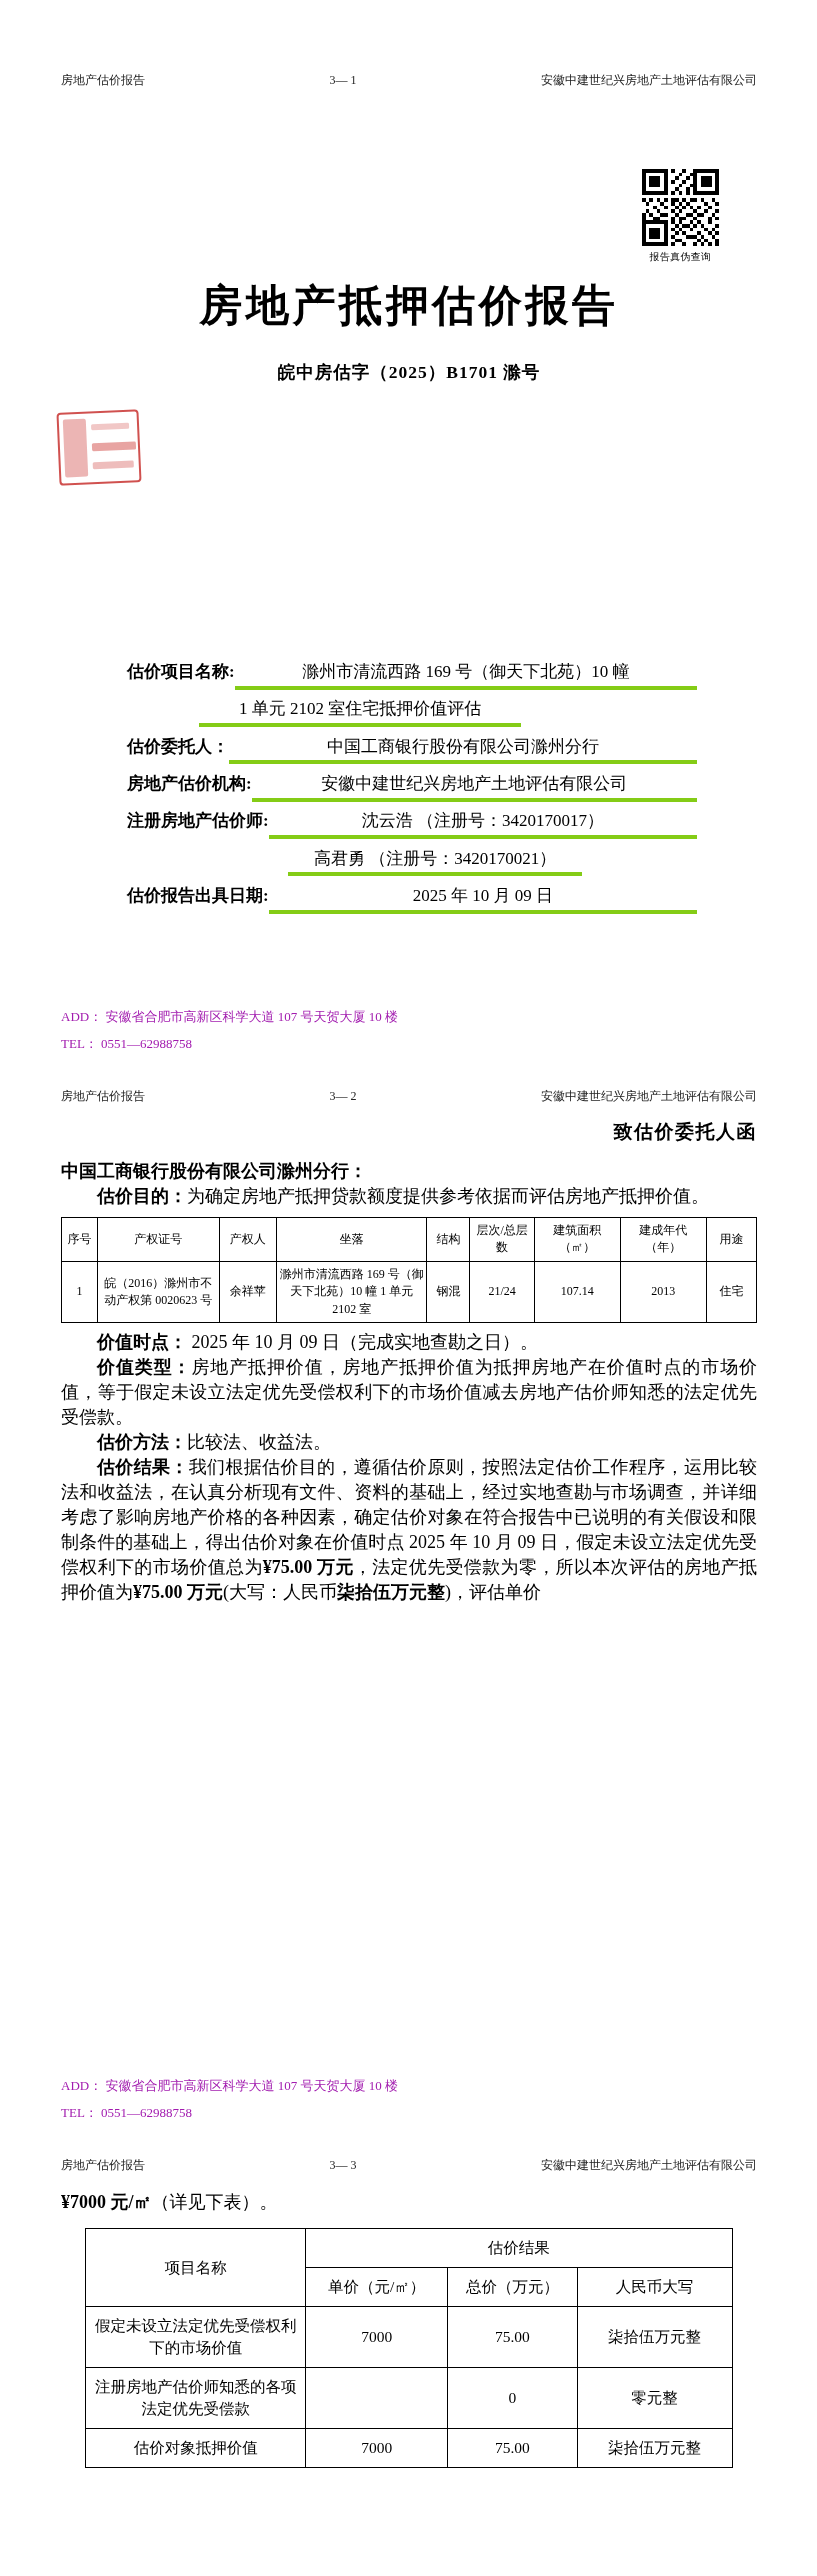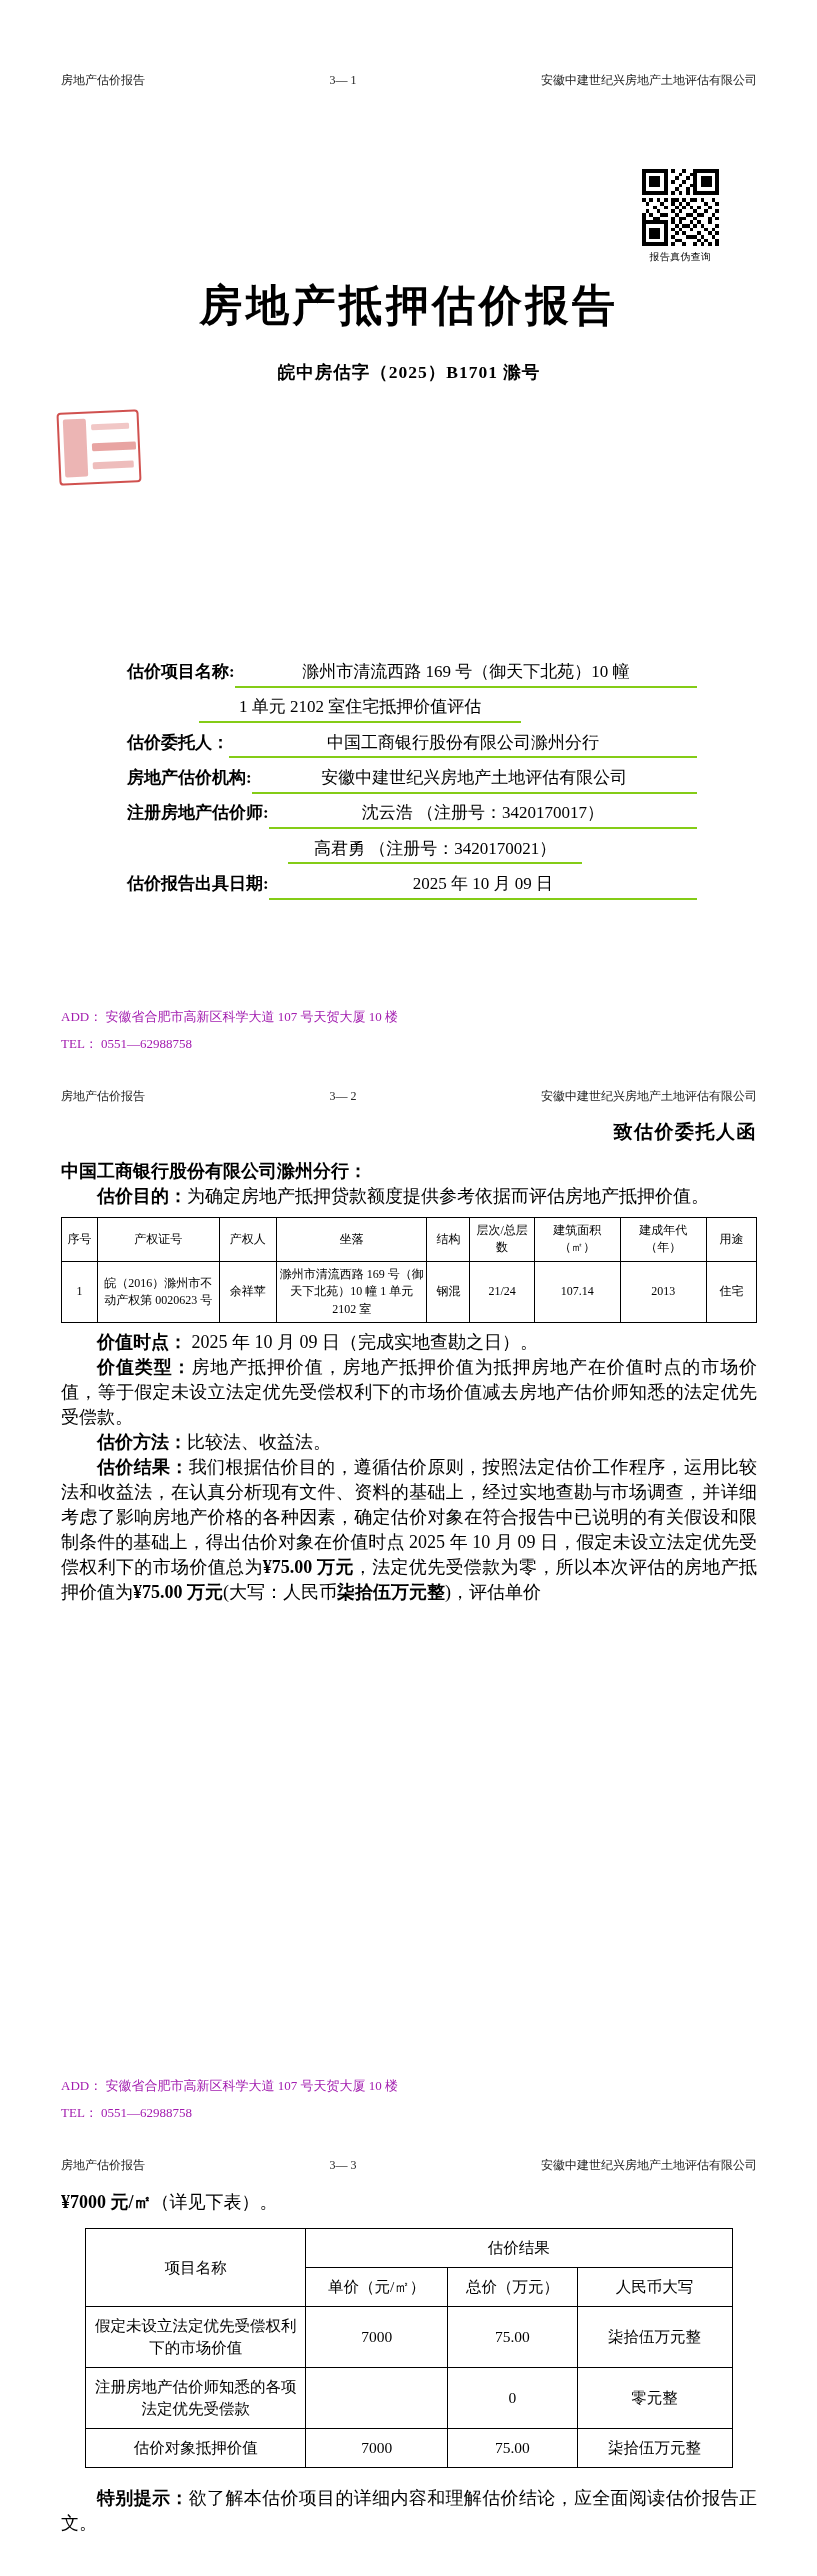--- a/index.html
+++ b/index.html
@@ -47,21 +47,21 @@
     transform: rotate(-2.5deg); overflow: hidden;
   }
   .seal .blob1 { position: absolute; left: 4.1px; top: 5.2px; width: 23px; height: 58px; background: rgba(200, 38, 34, 0.34); border-radius: 2.1px; }
   .seal .blob2 { position: absolute; left: 32px; top: 30px; width: 44px; height: 8.2px; background: rgba(200, 38, 34, 0.42); border-radius: 1.5px; }
   .seal .blob3 { position: absolute; left: 32px; top: 11.3px; width: 38px; height: 6.2px; background: rgba(200, 38, 34, 0.26); border-radius: 1.5px; }
   .seal .blob4 { position: absolute; left: 32px; top: 49px; width: 41px; height: 6.7px; background: rgba(200, 38, 34, 0.30); border-radius: 1.5px; }
 
   .fields { margin: 176px 60px 0 66px; font-size: 17px; }
   .frow { display: flex; align-items: flex-start; margin-bottom: 7.7px; line-height: 1.45; }
   .flabel { font-weight: 700; white-space: nowrap; }
-  .fvalue { flex: 1; text-align: center; border-bottom: 2px solid #84cc16; padding: 0 3.1px 1px 3.1px; min-height: 25px; }
+  .fvalue { flex: 1; text-align: center; border-bottom: 4px solid #84cc16; padding: 0 3.1px 1px 3.1px; min-height: 25px; }
   .frow.cont-project .fvalue { flex: none; margin-left: 72px; width: 322px; }
   .frow.cont-appraiser .fvalue { flex: none; margin-left: 161px; width: 294px; }
 
   
   .body-text { font-size: 18px; line-height: 25px; text-align: justify; }
   .para { text-indent: 2em; }
   .no-indent { text-indent: 0; margin-top: 16px; }
   .b { font-weight: 700; }
   .letter-title { margin-top: 14.4px; text-align: right; font-size: 19px; font-weight: 700; letter-spacing: 1.5px; }
   .salutation { margin-top: 13.4px; font-weight: 700; }
@@ -268,20 +268,19 @@
         </tr>
         <tr>
           <td class="item-cell">估价对象抵押价值</td>
           <td>7000</td>
           <td>75.00</td>
           <td>柒拾伍万元整</td>
         </tr>
       </tbody>
         </table>
 
-      <p class="para notice"><span class="b">特别提示：</span><span>欲了解本估价项目的详细内容和理解估价结论，应全面阅读估价报告正文。</span></p>
 
     </div>
 
   </section>
 
 </div>
 
 
 </body></html>

